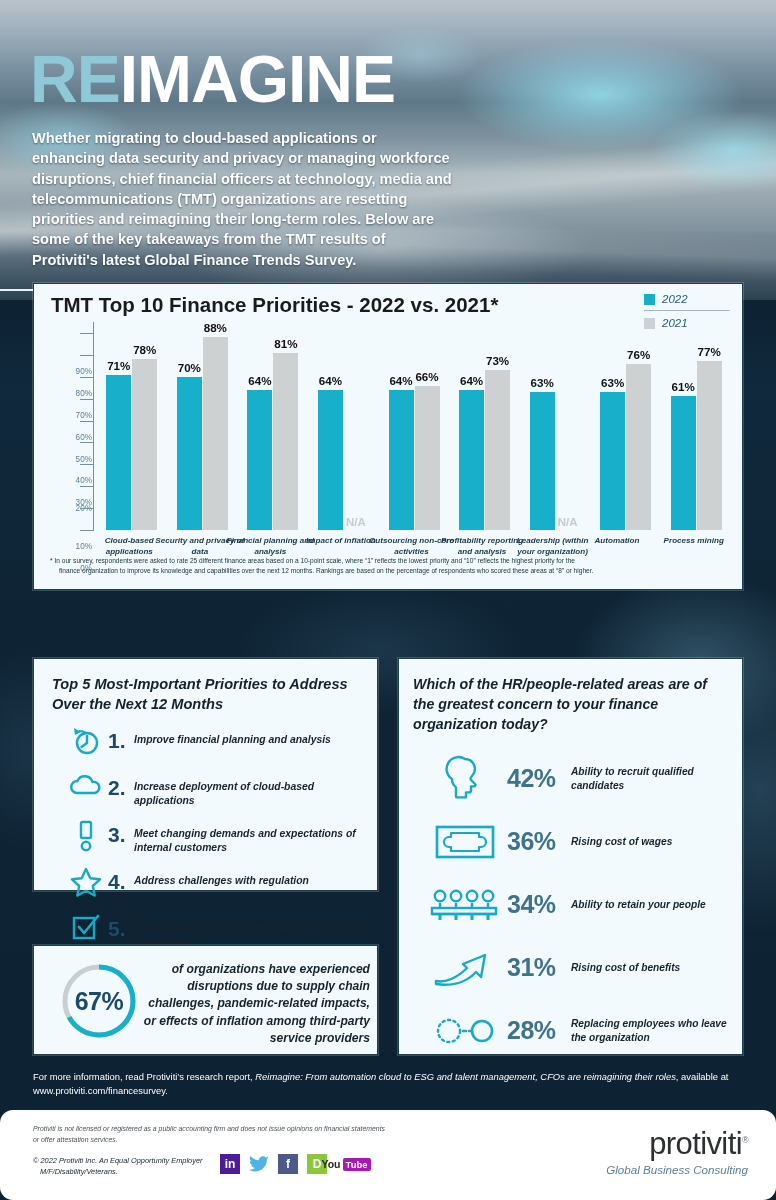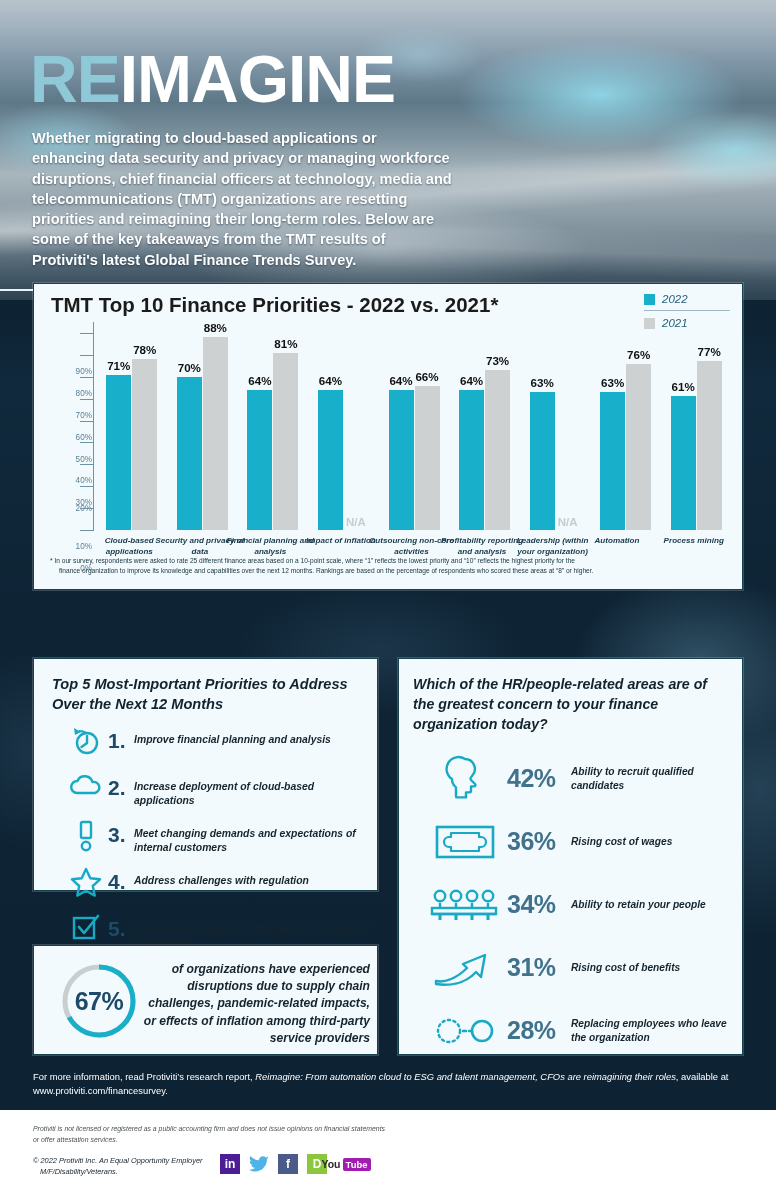--- a/index.html
+++ b/index.html
@@ -149,21 +149,21 @@
 
   
   .moreinfo {
     position: absolute; left: 33px; top: 1070px; width: 712px;
     color: #ffffff; font-size: 9.4px; line-height: 1.5;
   }
   .moreinfo i { font-style: italic; }
 
   
   .footer {
-    position: absolute; left: 0; top: 1110px; width: 776px; height: 90px; background: #ffffff;
+    position: absolute; left: 0; top: 1110px; width: 776px; height: 90px; background: #ffffff; border-radius: 13px;
   }
   .disc { position:absolute; left: 33px; top: 14px; width: 360px; font-size: 6.9px; font-style: italic; color:#4b5256; line-height:1.55; }
   .copy { position:absolute; left: 33px; top: 45px; width: 250px; font-size: 7.4px; font-style: italic; color:#16242e; line-height:1.5; }
   .copy .ind2 { display:block; padding-left: 7px; }
   .social { position:absolute; left: 220px; top: 44px; display:flex; align-items:center; gap: 9px; }
   .sicon { width: 20px; height: 20px; display:flex; align-items:center; justify-content:center; color:#fff; font-weight:700; font-size:12px; }
   .s-li { background:#4c1d95; }
   .s-fb { background:#4b5a89; }
   .s-dz { background:#8cc63f; }
   .s-tw { background:transparent; }
@@ -451,14 +451,18 @@
         </svg>
       </span>
       <span class="sicon s-fb">f</span>
       <span class="sicon s-dz">D</span>
       <span class="sicon s-yt">
         <span class="yt-word">You</span>
         <span class="yt-box">Tube</span>
       </span>
     </div>
 
+    <div class="logo">
+      <div class="logo-main"><span>protiviti</span><sup>®</sup></div>
+      <div class="logo-sub">Global Business Consulting</div>
+    </div>
   </div>
 </div>
 
 </body></html>

